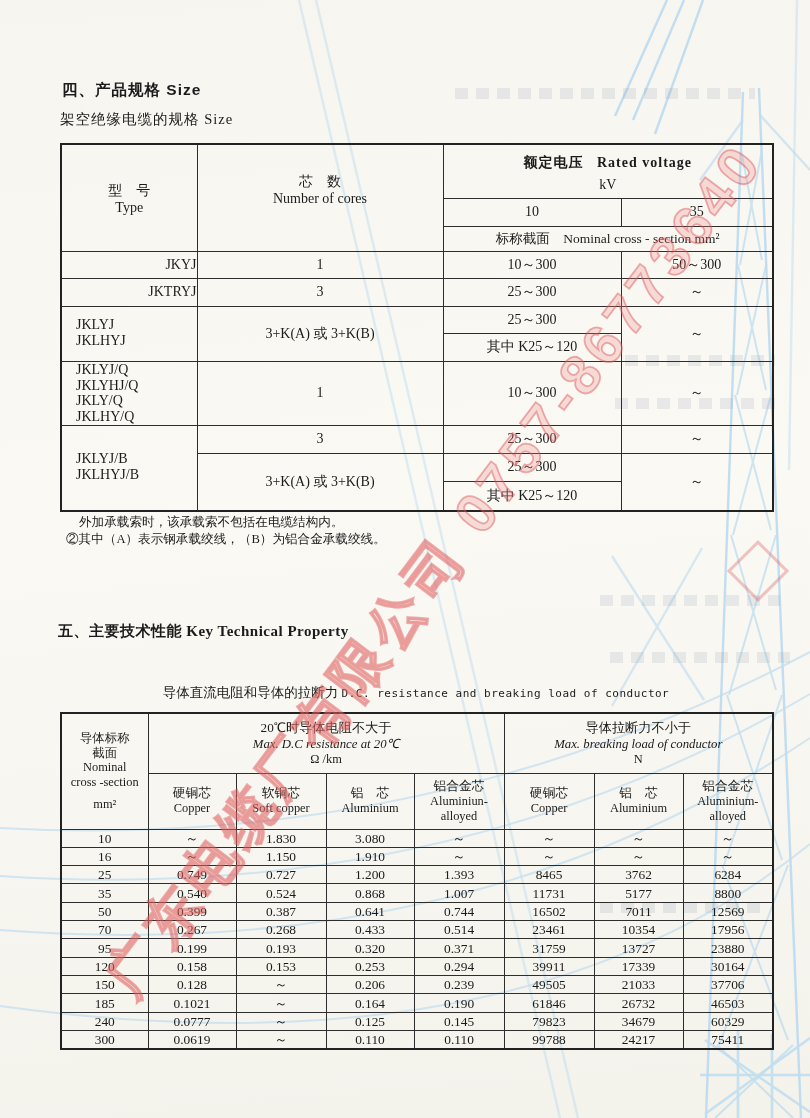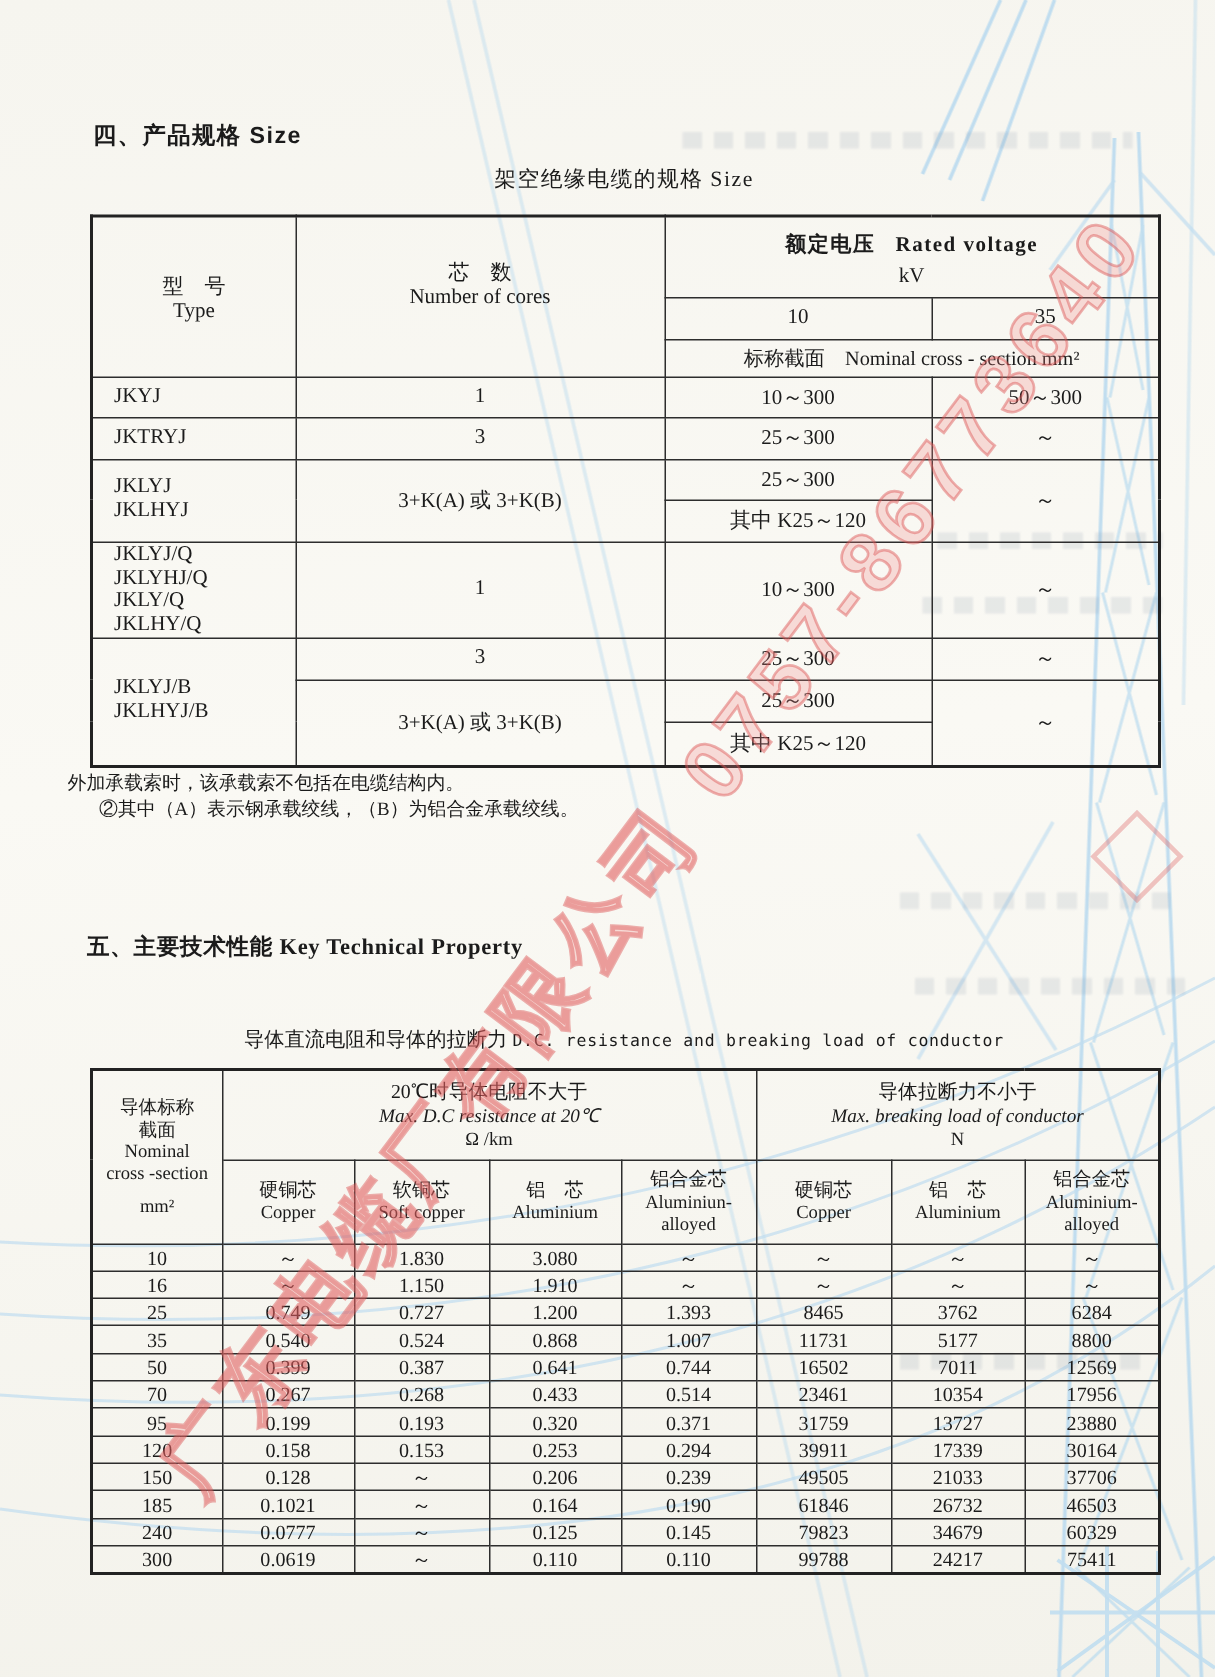--- a/index.html
+++ b/index.html
@@ -5,46 +5,46 @@
   html,body{margin:0;padding:0;}
   body{width:810px;height:1118px;overflow:hidden;font-family:"Liberation Serif",serif;color:#1b1b1b;}
   #page{position:relative;width:810px;height:1118px;overflow:hidden;
         background:linear-gradient(175deg,#f6f5ef 0%,#faf9f4 45%,#f3f2eb 100%);}
   #bg-art{position:absolute;left:0;top:0;z-index:0;}
   .ghost{position:absolute;z-index:0;height:11px;filter:blur(.6px);
          background:repeating-linear-gradient(90deg,rgba(125,140,165,.15) 0 13px,rgba(125,140,165,0) 13px 21px);}
   
   .h4{position:absolute;left:62px;top:80px;z-index:1;font-family:"Liberation Sans",sans-serif;
       font-weight:bold;font-size:15.5px;letter-spacing:1px;text-align:center;}
-  .cap1{position:absolute;left:60px;top:110px;width:712px;z-index:1;text-align:center;
+  .cap1{position:absolute;left:60px;top:110px;width:712px;z-index:1;text-align:left;
         font-size:14.5px;letter-spacing:1px;}
   .h5{position:absolute;left:58px;top:622px;z-index:1;font-family:Liberation Serif, serif;
       font-weight:bold;font-size:15px;letter-spacing:.5px;}
   .item1{position:absolute;left:47px;top:654px;z-index:1;font-size:13.5px;}
   .cap2{position:absolute;left:60px;top:684px;width:712px;z-index:1;text-align:center;font-size:13.5px;}
   .cap2 .en{font-family:"DejaVu Sans Mono",monospace;font-size:11px;letter-spacing:.5px;}
   
   .note{position:absolute;left:45px;top:514px;width:750px;z-index:1;font-size:12.6px;line-height:17px;white-space:nowrap;}
-  .note .l2{}
+  .note .l2{margin-left:34px;}
   .note .l3{margin-left:21px;}
   
   table{border-collapse:collapse;table-layout:fixed;position:absolute;z-index:1;background:transparent;}
   td,th{border:1px solid #2d2d2d;padding:0;text-align:center;vertical-align:middle;
         font-weight:normal;font-family:"Liberation Serif",serif;}
   #t1{left:60px;top:143px;width:712px;border:2px solid #222;}
   #t1 td,#t1 th{font-size:14px;}
   .rh54{height:54px}.rh28{height:28px}.rh27{height:27px}.rh25{height:25px}.rh64{height:64px}.rh30{height:30px}
   .vcell{vertical-align:top;}
   .vcell .l1{margin-top:9px;letter-spacing:1px;font-weight:bold;}
   .vcell .l2{margin-top:5px;}
   .twolab{height:100%;display:flex;flex-direction:column;justify-content:space-between;
           align-items:center;box-sizing:border-box;}
   .thtype .twolab{padding:13px 0 11px;}
   .thcores .twolab{padding:13px 0 28px;}
-  .model{text-align:left;padding-left:14px;}
+  .model{text-align:right;padding-left:14px;}
   .model .twolab{align-items:flex-start;padding:4px 0 6px;}
   .qlist{text-align:left;padding-left:14px;font-size:13.5px;line-height:15.5px;}
   #t2{left:60px;top:712px;width:712px;border:2px solid #222;}
   #t2 .hr1{height:60px}
   #t2 .hr2{height:56px}
   #t2 tbody tr{height:18.33px;}
   #t2 tbody td{font-size:13.4px;line-height:17px;}
   .c1th div{font-size:12.4px;line-height:14.5px;}
   .c1th .mm2{margin-top:8px;font-size:12.4px;}
   .grp .cn{font-size:13.2px;line-height:17px;}

